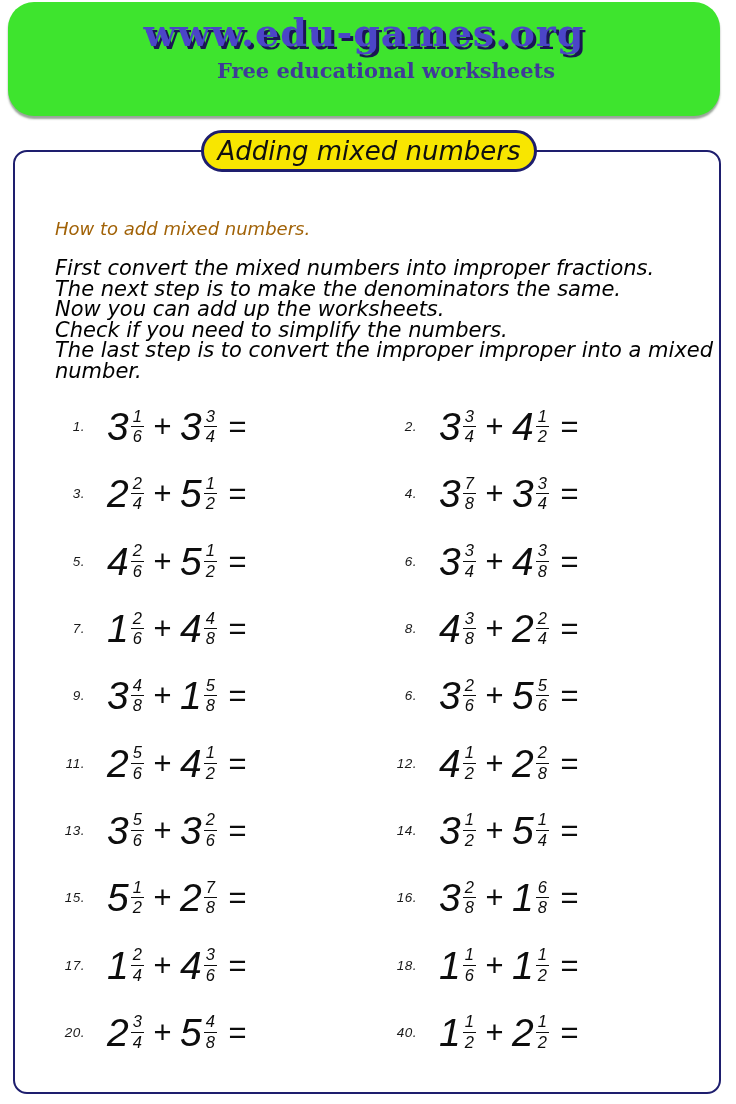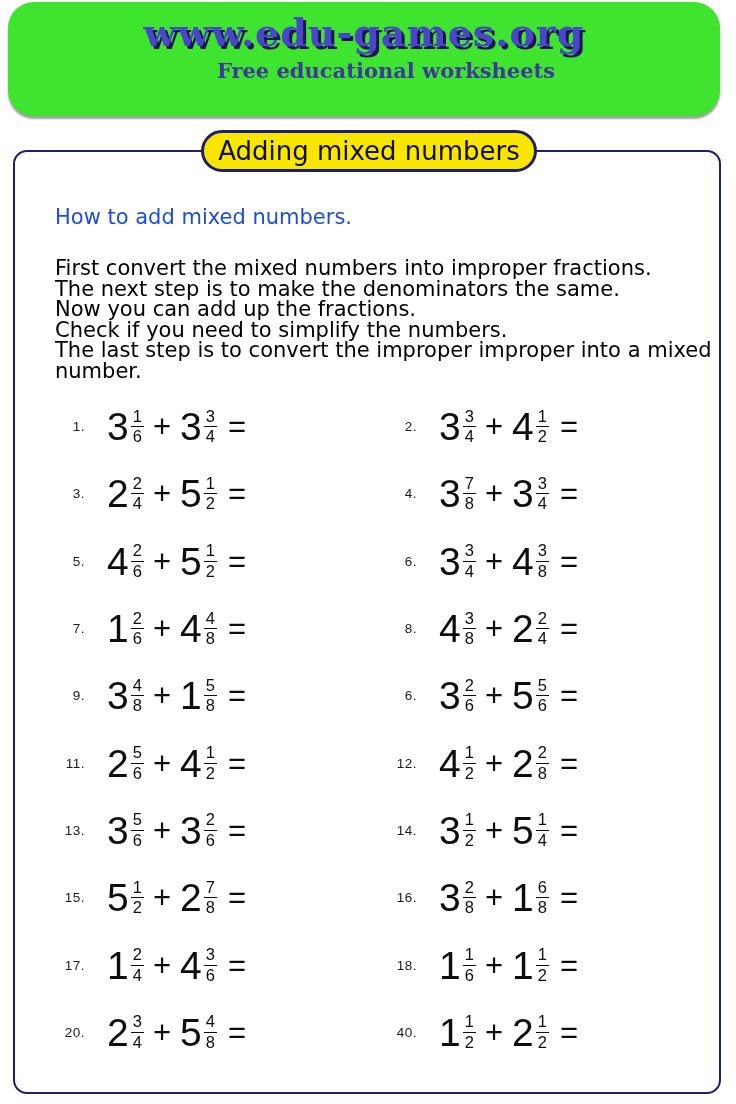--- a/index.html
+++ b/index.html
@@ -38,38 +38,39 @@
     margin-left: 44px;
   }
 
   
   .sheet {
     position: absolute; left: 13px; top: 150px;
     width: 708px; height: 944px;
     background: #ffffff;
     border: 2px solid var(--frame-navy, #1E1E6E);
     border-radius: 14px;
+    font-style: italic;
   }
   .title-pill {
     position: absolute; left: 186px; top: -22px;
     width: 336px; height: 42px;
     background: var(--pill-yellow, #F8E600);
     border: 3px solid var(--frame-navy, #1E1E6E);
     border-radius: 24px;
     display: flex; align-items: center; justify-content: center;
     font-family: "DejaVu Sans", sans-serif;
     font-size: 26px;
     color: #101010;
   }
 
   
   .intro {
-    position: absolute; left: 40px; top: 53px;
+    position: absolute; left: 40px; top: 66px;
     font-family: "DejaVu Sans", sans-serif;
-    font-size: 21px; color: #1d4ed8;
+    font-size: 18px; color: #a16207;
   }
   .instructions {
     position: absolute; left: 40px; top: 106px;
     font-family: "DejaVu Sans", sans-serif;
     font-size: 21px; color: #000000;
   }
   .inst-line { line-height: 20.6px; }
 
   
   .problems {
@@ -105,21 +106,21 @@
   <div class="site-title">www.edu-games.org</div>
   <div class="tagline">Free educational worksheets</div>
 </div>
 
 <div class="sheet">
   <div class="title-pill">Adding mixed numbers</div>
   <div class="intro">How to add mixed numbers.</div>
   <div class="instructions">
       <div class="inst-line">First convert the mixed numbers into improper fractions.</div>
       <div class="inst-line">The next step is to make the denominators the same.</div>
-      <div class="inst-line">Now you can add up the fractions.</div>
+      <div class="inst-line">Now you can add up the worksheets.</div>
       <div class="inst-line">Check if you need to simplify the numbers.</div>
       <div class="inst-line">The last step is to convert the improper improper into a mixed number.</div>
     </div>
   <div class="problems">
       <div class="problem">
         <span class="pnum">1.</span>
         <span class="expr">
           <span class="whole">3</span>
           <span class="frac">
             <span class="fn">1</span>

